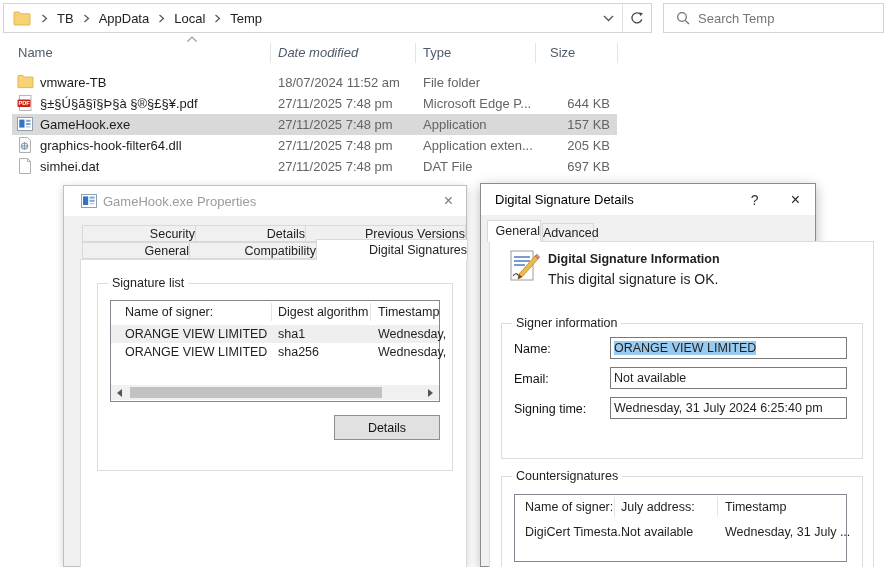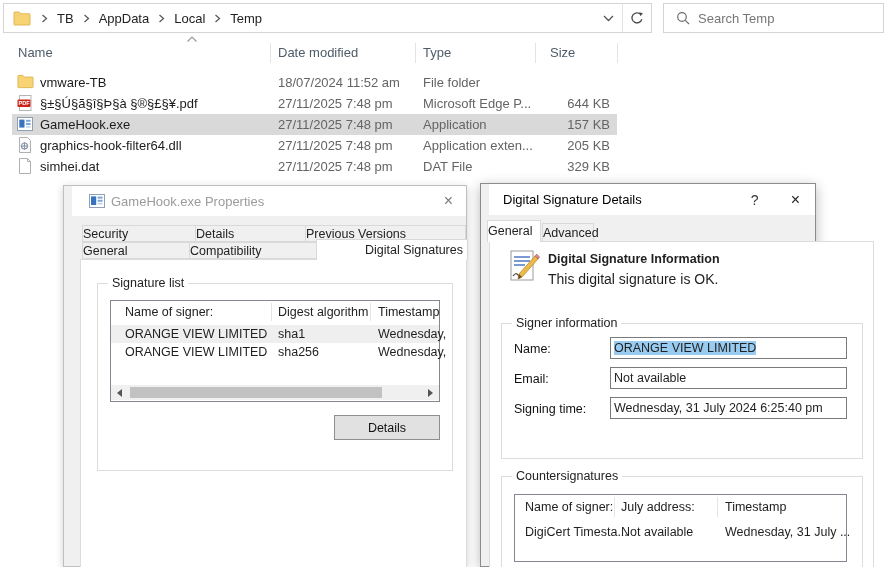--- a/index.html
+++ b/index.html
@@ -32,27 +32,27 @@
   .frow .sel { position:absolute; left:12px; top:0; width:605px; height:21px; background:#d9d9d9; }
   .fcell { position:absolute; top:0; line-height:21px; white-space:nowrap; }
   .fname { left:40px; color:#1c1c1c; }
   .fmod  { left:278px; color:#646464; }
   .ftype { left:423px; color:#646464; }
   .fsize { left:535px; width:75px; text-align:right; color:#646464; }
   .ficon { position:absolute; left:17px; top:2px; }
 
   
   .dialog { background:#f0f0f0; }
-  .titlebar { position:absolute; left:8px; top:0; right:0; height:30px; background:#fff;
+  .titlebar { position:absolute; left:0; top:0; right:0; height:30px; background:#fff;
               display:flex; align-items:center;text-align:right; }
   .dlg-title { font-size:13px; padding-left:6px; }
   .close-glyph { font-size:16px; line-height:1; }
   .tabpage { position:absolute; background:#fff; border:1px solid #dcdcdc; }
   .tab { position:absolute; height:17px; background:#f0f0f0; border:1px solid #d9d9d9;
-         font-size:12.5px; text-align:left; line-height:16px; color:#222; }
+         font-size:12.5px; text-align:right; line-height:16px; color:#222; }
   .tab.active { background:#fff; border-bottom:none; z-index:3; }
   .groupbox { position:absolute; border:1px solid #dcdcdc; }
   .gb-label { position:absolute; top:-8px; left:10px; background:#fff; padding:0 4px;
               font-size:12.5px; color:#222; white-space:nowrap; }
   .btn { position:absolute; background:#e1e1e1; border:1px solid #8f8f8f; font-size:12.5px;
          display:flex; align-items:center; justify-content:center; color:#111; }
   .field { position:absolute; background:#fff; border:1px solid #7a7a7a; font-size:12.5px;
            line-height:20px; padding:0 3px; white-space:nowrap; overflow:hidden; }
   .flabel { position:absolute; font-size:12.5px; color:#111; }
 
@@ -133,21 +133,21 @@
         </svg>
     </span>
     <input type="text" placeholder="Search Temp" style="">
   </div>
 
   <div class="abs colhead" style="left:0; width:887px;">
     <svg class="abs" style="left:186px; top:-4px;" width="12" height="7" viewBox="0 0 12 7">
         <polyline points="1.5,5.5 6,1 10.5,5.5" fill="none" stroke="#9a9a9a" stroke-width="1.2"></polyline>
       </svg>
     <span class="hlabel" style="left:18px;">Name</span>
-    <span class="hlabel" style="left:278px;">Date modified</span>
+    <span class="hlabel" style="left:278px;font-style:italic;">Date modified</span>
     <span class="hlabel" style="left:423px;">Type</span>
     <span class="hlabel" style="left:550px;">Size</span>
     <span class="hsep" style="left:270px;"></span>
     <span class="hsep" style="left:415px;"></span>
     <span class="hsep" style="left:535px;"></span>
     <span class="hsep" style="left:617px;"></span>
   </div>
 
   <div class="abs frow" style="top:72px;">
     <svg class="ficon" width="17" height="15" viewBox="0 0 18 15">
@@ -201,21 +201,21 @@
   </div>
 
   <div class="abs frow" style="top:156px;">
     <svg class="ficon" width="16" height="16" viewBox="0 0 16 16">
         <path d="M2.5 .5 L10.5 .5 L13.5 3.5 L13.5 15.5 L2.5 15.5 Z" fill="#fff" stroke="#b0b0b0"></path>
         <path d="M10.5 .5 L10.5 3.5 L13.5 3.5" fill="none" stroke="#b0b0b0"></path>
       </svg>
     <span class="fcell fname">simhei.dat</span>
     <span class="fcell fmod">27/11/2025 7:48 pm</span>
     <span class="fcell ftype">DAT File</span>
-    <span class="fcell fsize">329 KB</span>
+    <span class="fcell fsize">697 KB</span>
   </div>
 
   <div class="abs dialog" style="left:63px; top:185px; width:404px; height:382px; border:1px solid #bfbfbf; box-shadow:0 2px 8px rgba(0,0,0,0.18);">
     <div class="titlebar">
       <span style="padding-left:17px; display:flex;">
         <svg width="16" height="14" viewBox="0 0 16 14">
             <rect x="0.5" y="0.5" width="15" height="13" fill="#fff" stroke="#8fa0b4"></rect>
             <rect x="2" y="2.4" width="5.2" height="8.6" fill="#3873c0"></rect>
             <rect x="8.6" y="2.6" width="5" height="2" fill="#7ba7d7"></rect>
             <rect x="8.6" y="5.8" width="5" height="2" fill="#7ba7d7"></rect>

